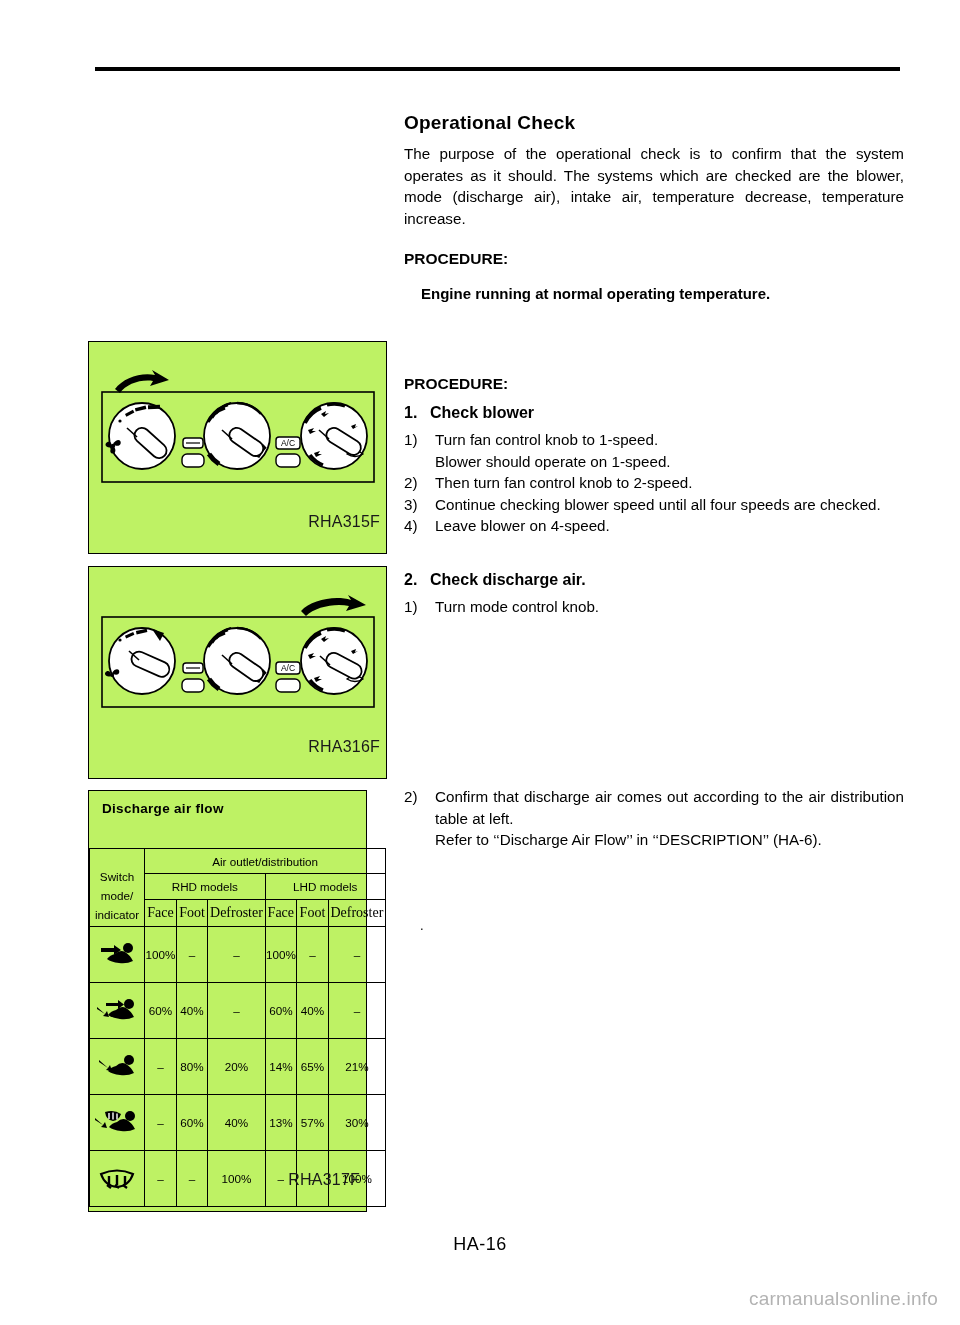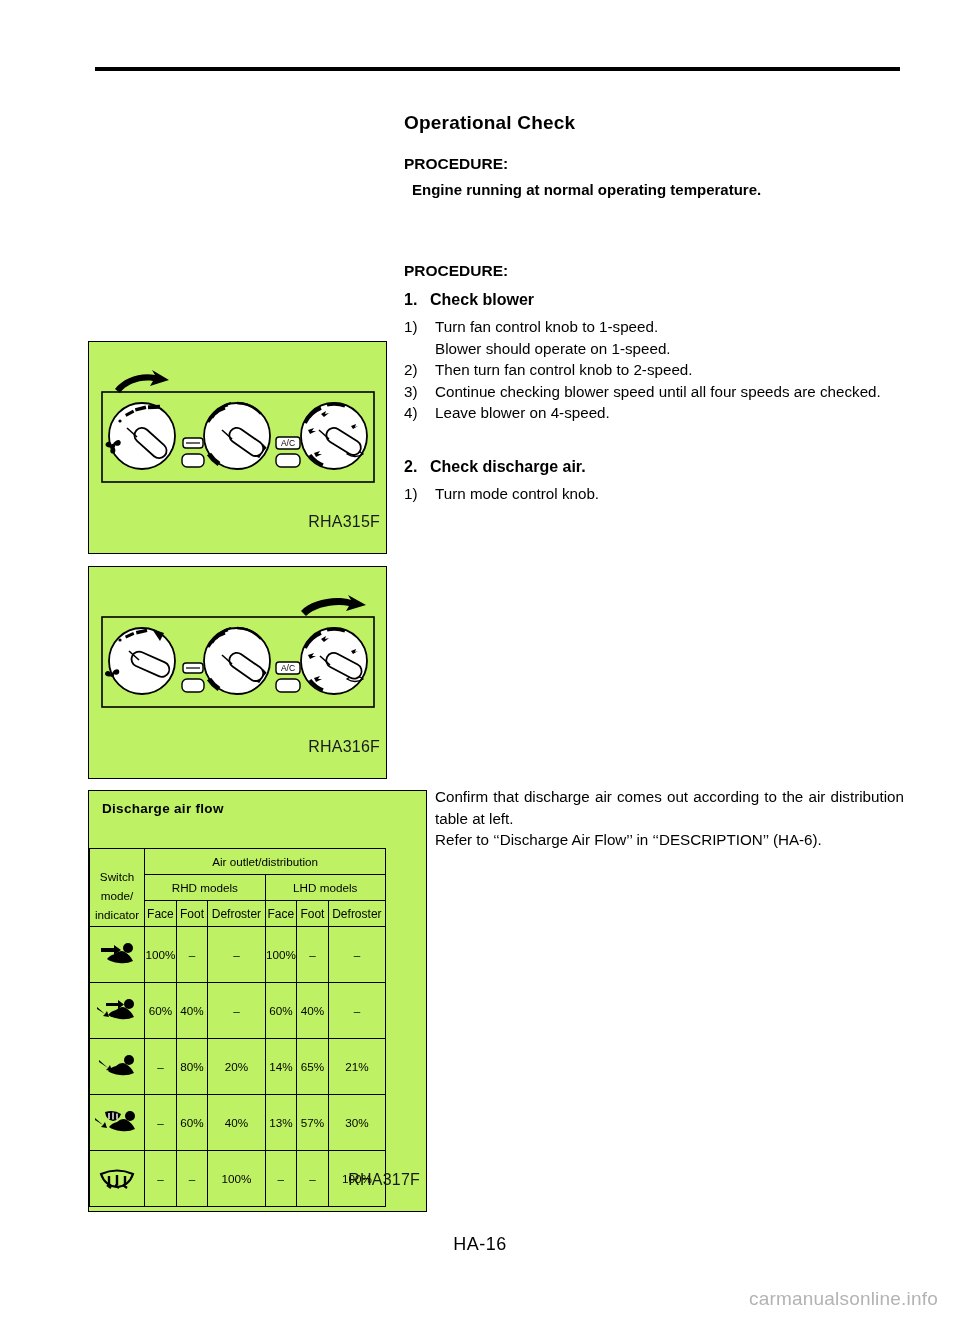--- a/index.html
+++ b/index.html
@@ -54,21 +54,21 @@
     margin: 0;
   }
   .sec-label {
     font-size: 15.5px;
     font-weight: bold;
     margin: 21px 0 3px 0;
   }
   .sec-sub {
     font-size: 15px;
     font-weight: bold;
-    margin: 8px;
+    margin: 17px;
   }
 
   .proc-head {
     font-size: 15.5px;
     font-weight: bold;
     margin: 0 0 11px 0;
   }
   .step-head {
     font-size: 16px;
     font-weight: bold;
@@ -96,21 +96,21 @@
   .fig-code {
     position: absolute;
     right: 6px;
     bottom: 22px;
     font-size: 16px;
     letter-spacing: 0.2px;
     color: #1a1a1a;
   }
   #fig-rha315f { left: 88px; top: 341px; width: 299px; height: 213px; }
   #fig-rha316f { left: 88px; top: 566px; width: 299px; height: 213px; }
-  #fig-rha317f { left: 88px; top: 790px; width: 339px; height: 422px; }
+  #fig-rha317f { left: 88px; top: 790px; width: 279px; height: 422px; }
 
   
   .panel-svg { position: absolute; left: 0; top: 0; }
 
   
   .tbl-title {
     position: absolute;
     left: 13px;
     top: 10px;
     font-size: 13.5px;
@@ -132,21 +132,21 @@
     padding: 0;
     font-weight: normal;
   }
   table.flow th.sw {
     width: 54px;
     line-height: 19px;
     font-size: 11.7px;
     padding: 18px 0 2px 0;
   }
   table.flow th.grp { font-size: 11.7px; height: 16px; }
-  table.flow th.sub { font-size: 12px; height: 16px; }
+  table.flow th.sub { font-size: 14px; height: 16px; font-family: Liberation Serif, serif; }
   table.flow td.val { height: 56px; font-size: 11.7px; }
   table.flow td.icon { height: 56px; }
   .col-face { width: 30px; }
   .col-foot { width: 31px; }
   .col-def  { width: 56px; }
 
   .mode-ico { display: block; margin: 0 auto; }
 
   
   .page-num {
@@ -179,20 +179,21 @@
 <body>
 
 <div class="page-header">
   <div class="header-rule"></div>
 </div>
 
 <div class="right-col">
 
   <div>
     <div class="h2">Operational Check</div>
+    <p class="body-text">The purpose of the operational check is to confirm that the system operates as it should. The systems which are checked are the blower, mode (discharge air), intake air, temperature decrease, temperature increase.</p>
     <div class="sec-label">PROCEDURE:</div>
     <p class="sec-sub">Engine running at normal operating temperature.</p>
   </div>
 
   <div style="height:56px"></div>
 
   <div>
     <div class="proc-head">PROCEDURE:</div>
 
     <div class="step-head">

